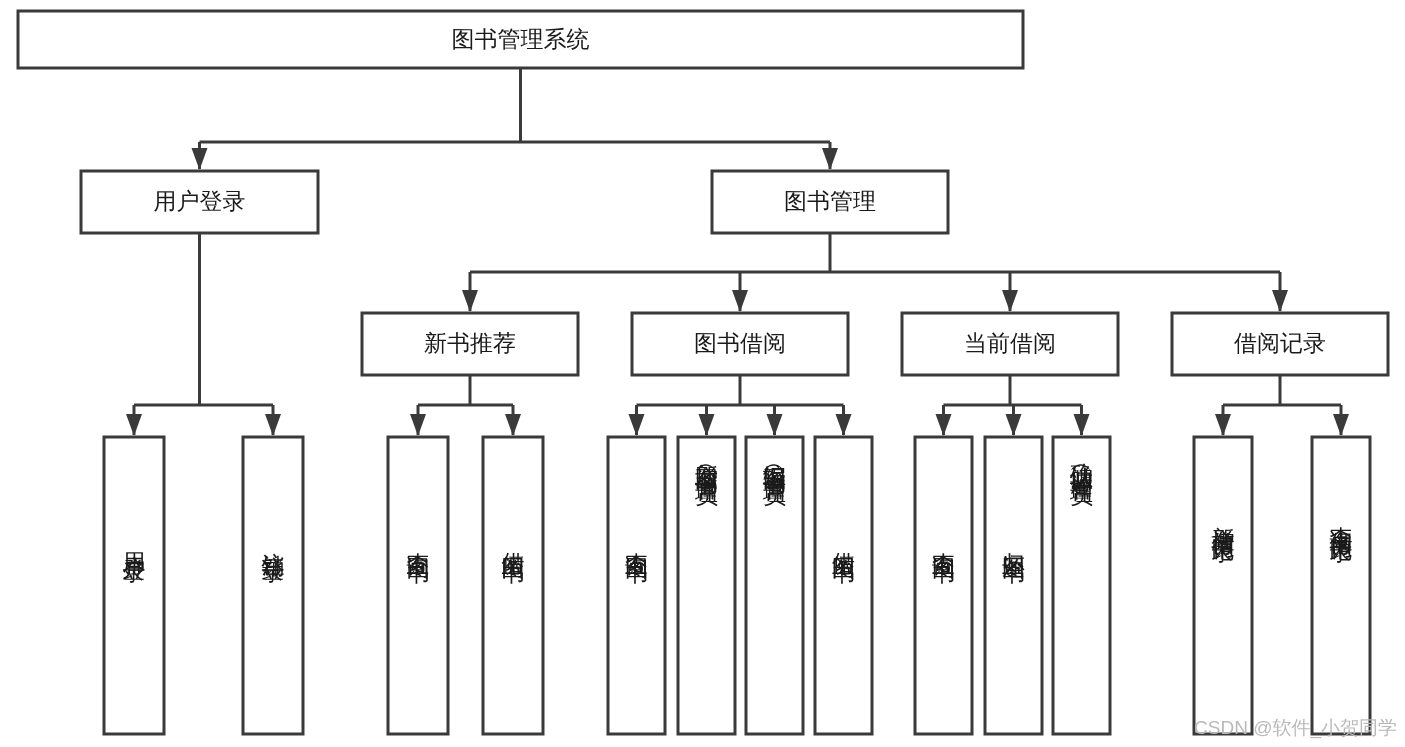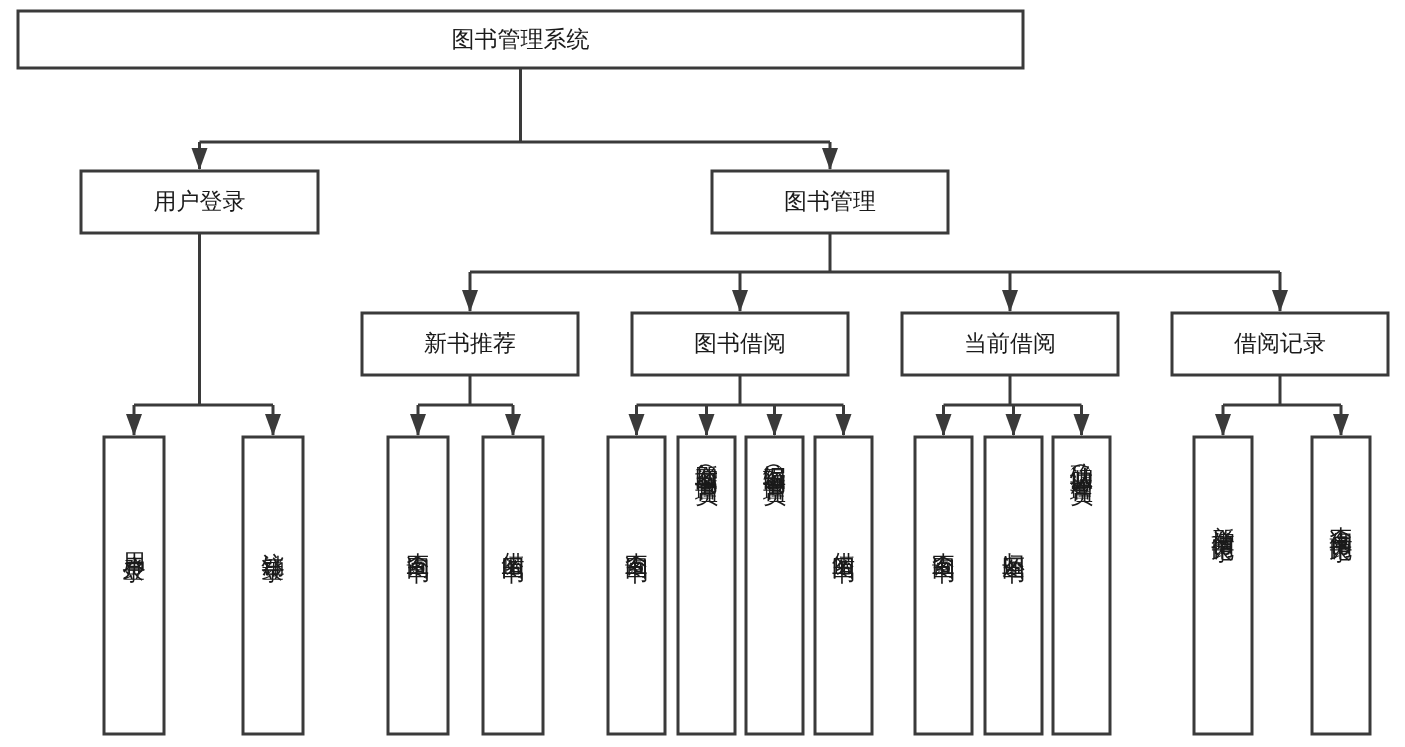--- a/index.html
+++ b/index.html
@@ -167,13 +167,14 @@
       <div class="node-label-v" style="left: 636.5px; top: 533.5px;">查询图书</div>
       <div class="node-label-v" style="left: 706.5px; top: 445px;">新增图书（管理员）</div>
       <div class="node-label-v" style="left: 774.5px; top: 445px;">编辑图书（管理员）</div>
       <div class="node-label-v" style="left: 843.5px; top: 533.5px;">借阅图书</div>
       <div class="node-label-v" style="left: 943.5px; top: 533.5px;">查询图书</div>
       <div class="node-label-v" style="left: 1013.5px; top: 533.5px;">归还图书</div>
       <div class="node-label-v" style="left: 1081.5px; top: 445px;">确认归还（管理员）</div>
       <div class="node-label-v" style="left: 1223px; top: 507.5px;">新增借阅记录</div>
       <div class="node-label-v" style="left: 1341px; top: 507.5px;">查询借阅记录</div>
     </div>
+  <div class="watermark">CSDN @软件_小贺同学</div>
 </div>
 
 </body></html>

